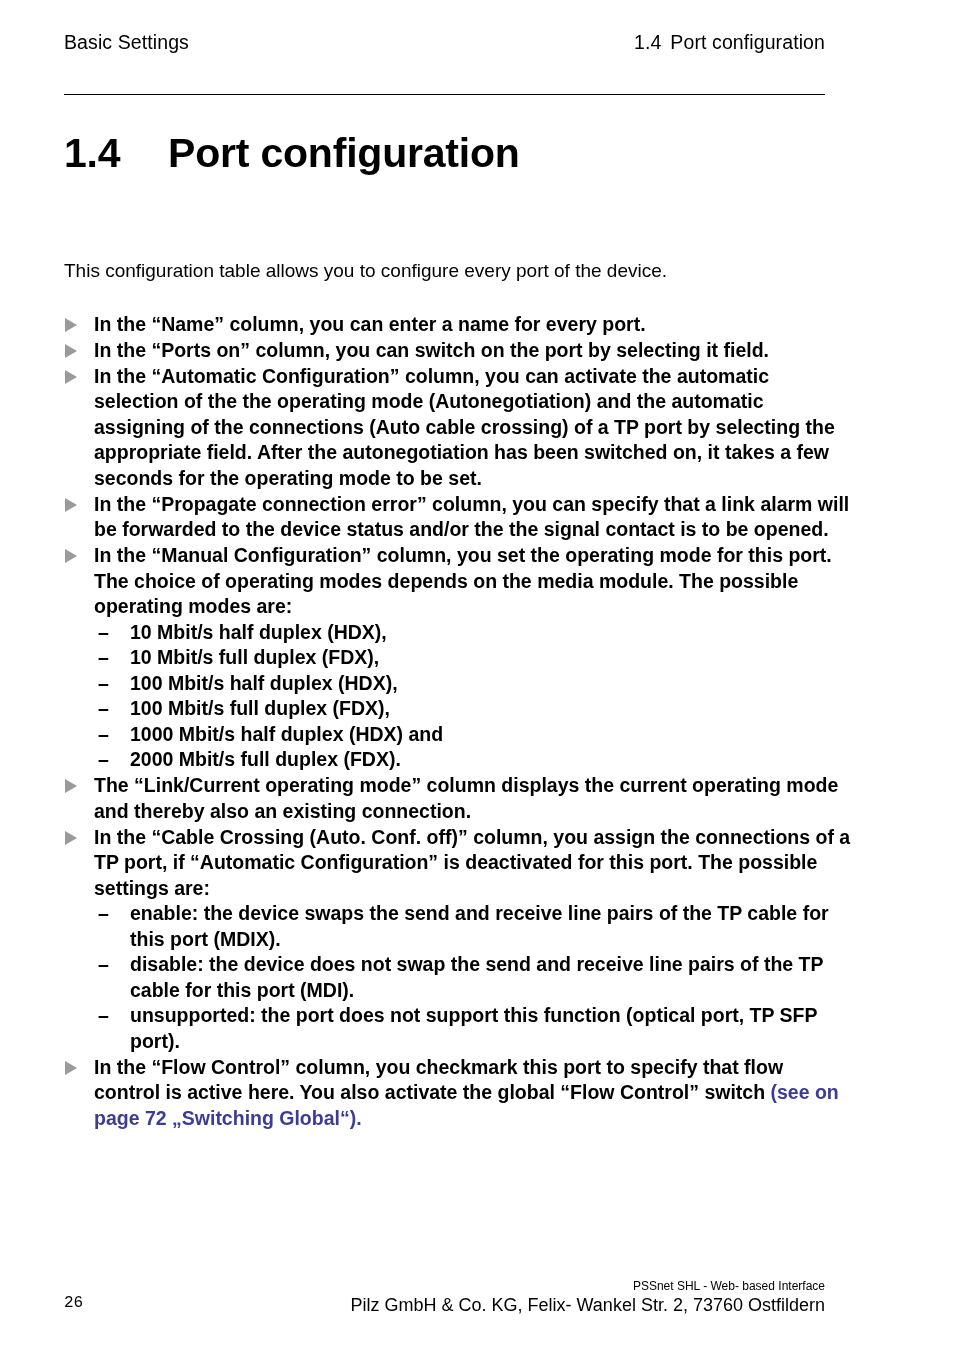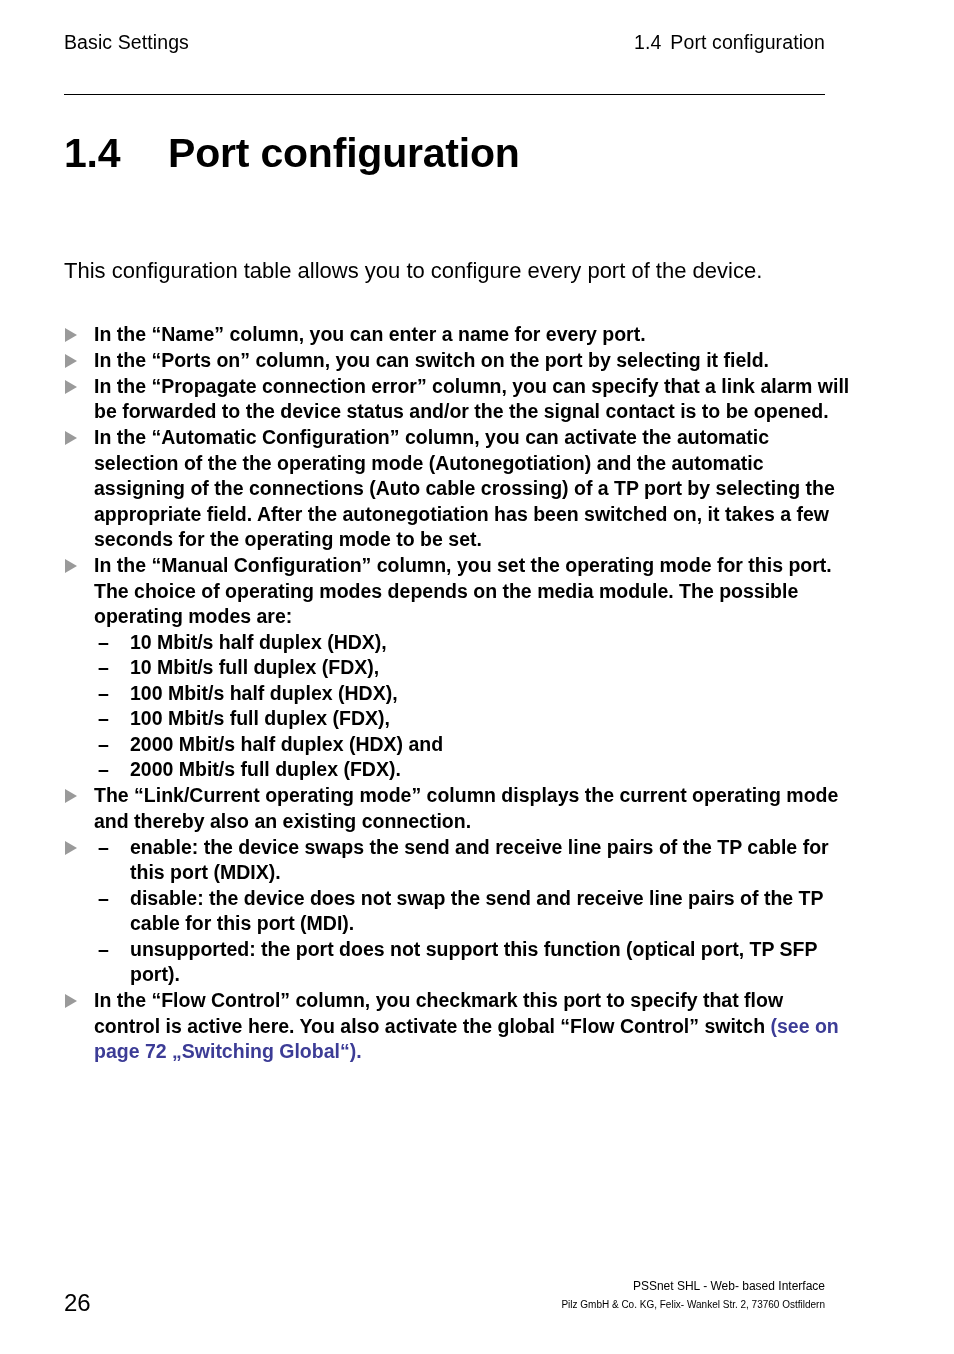--- a/index.html
+++ b/index.html
@@ -62,23 +62,23 @@
 
   
   .body-area {
     position: absolute;
     left: 64px;
     top: 258px;
     width: 790px;
   }
 
   .lead-para {
-    font-size: 22px;
+    font-size: 19px;
     line-height: 25.5px;
-    margin: 0 0 38px 0;
+    margin: 0 0 28px 0;
   }
 
   ul.bullets {
     list-style: none;
     margin: 0;
     padding: 0;
     font-weight: bold;
   }
 
   li.bullet {
@@ -118,36 +118,37 @@
   }
   li.dash-item > .dtext { display: block; }
 
   .xref { color: #3c3c96; }
 
   
   .page-number {
     position: absolute;
     left: 64px;
     top: 1291px;
-    font-size: 24px;
+    font-size: 16px;
     line-height: 24px;
+    font-family: Liberation Mono, monospace;
   }
   .footer-block {
     position: absolute;
     left: 64px;
     top: 1276px;
     width: 761px;
     text-align: right;
   }
   .footer-line1 {
     font-size: 12px;
     line-height: 20px;
   }
   .footer-line2 {
-    font-size: 10px;
+    font-size: 18px;
     line-height: 18px;
   }
 </style>
 </head>
 <body>
 
 <div class="page">
 
   <div class="running-header">
     <span class="left">Basic Settings</span>
@@ -173,26 +174,26 @@
         <span class="btext">In the “Name” column, you can enter a name for every port.</span>
       </li>
 
       <li class="bullet">
         <span class="tri"></span>
         <span class="btext">In the “Ports on” column, you can switch on the port by selecting it field.</span>
       </li>
 
       <li class="bullet">
         <span class="tri"></span>
+        <span class="btext">In the “Automatic Configuration” column, you can activate the automatic selection of the the operating mode (Autonegotiation) and the automatic assigning of the connections (Auto cable crossing) of a TP port by selecting the appropriate field. After the autonegotiation has been switched on, it takes a few seconds for the operating mode to be set.</span>
+      </li>
+
+      <li class="bullet">
+        <span class="tri"></span>
         <span class="btext">In the “Propagate connection error” column, you can specify that a link alarm will be forwarded to the device status and/or the the signal contact is to be opened.</span>
-      </li>
-
-      <li class="bullet">
-        <span class="tri"></span>
-        <span class="btext">In the “Automatic Configuration” column, you can activate the automatic selection of the the operating mode (Autonegotiation) and the automatic assigning of the connections (Auto cable crossing) of a TP port by selecting the appropriate field. After the autonegotiation has been switched on, it takes a few seconds for the operating mode to be set.</span>
       </li>
 
       <li class="bullet">
         <span class="tri"></span>
         <span class="btext">In the “Manual Configuration” column, you set the operating mode for this port. The choice of operating modes depends on the media module. The possible operating modes are:</span>
         <ul class="dashes">
           <li class="dash-item">
             <span class="dash">–</span>
             <span class="dtext">10 Mbit/s half duplex (HDX),</span>
           </li>
@@ -203,36 +204,37 @@
           <li class="dash-item">
             <span class="dash">–</span>
             <span class="dtext">100 Mbit/s half duplex (HDX),</span>
           </li>
           <li class="dash-item">
             <span class="dash">–</span>
             <span class="dtext">100 Mbit/s full duplex (FDX),</span>
           </li>
           <li class="dash-item">
             <span class="dash">–</span>
-            <span class="dtext">2000 Mbit/s half duplex (HDX) and</span>
+            <span class="dtext">1000 Mbit/s half duplex (HDX) and</span>
           </li>
           <li class="dash-item">
             <span class="dash">–</span>
             <span class="dtext">2000 Mbit/s full duplex (FDX).</span>
           </li>
         </ul>
       </li>
 
       <li class="bullet">
         <span class="tri"></span>
         <span class="btext">The “Link/Current operating mode” column displays the current operating mode and thereby also an existing connection.</span>
       </li>
 
       <li class="bullet">
         <span class="tri"></span>
+        <span class="btext">In the “Cable Crossing (Auto. Conf. off)” column, you assign the connections of a TP port, if “Automatic Configuration” is deactivated for this port. The possible settings are:</span>
         <ul class="dashes">
           <li class="dash-item">
             <span class="dash">–</span>
             <span class="dtext">enable: the device swaps the send and receive line pairs of the TP cable for this port (MDIX).</span>
           </li>
           <li class="dash-item">
             <span class="dash">–</span>
             <span class="dtext">disable: the device does not swap the send and receive line pairs of the TP cable for this port (MDI).</span>
           </li>
           <li class="dash-item">

